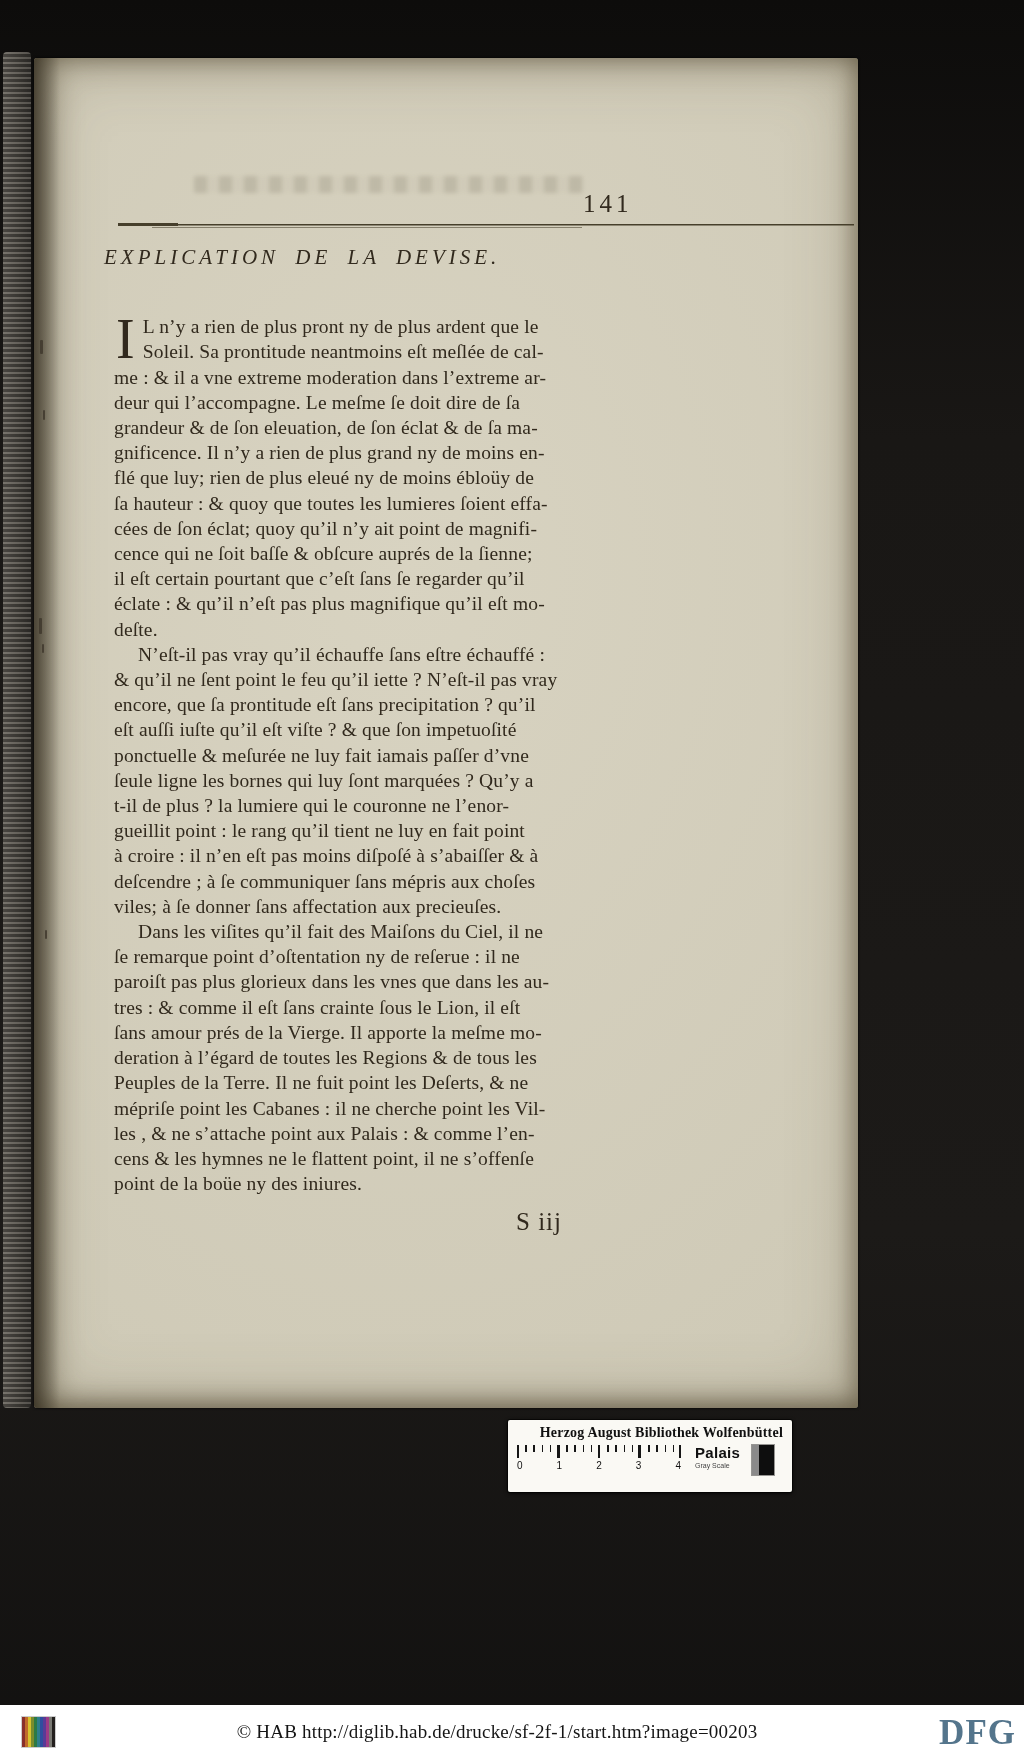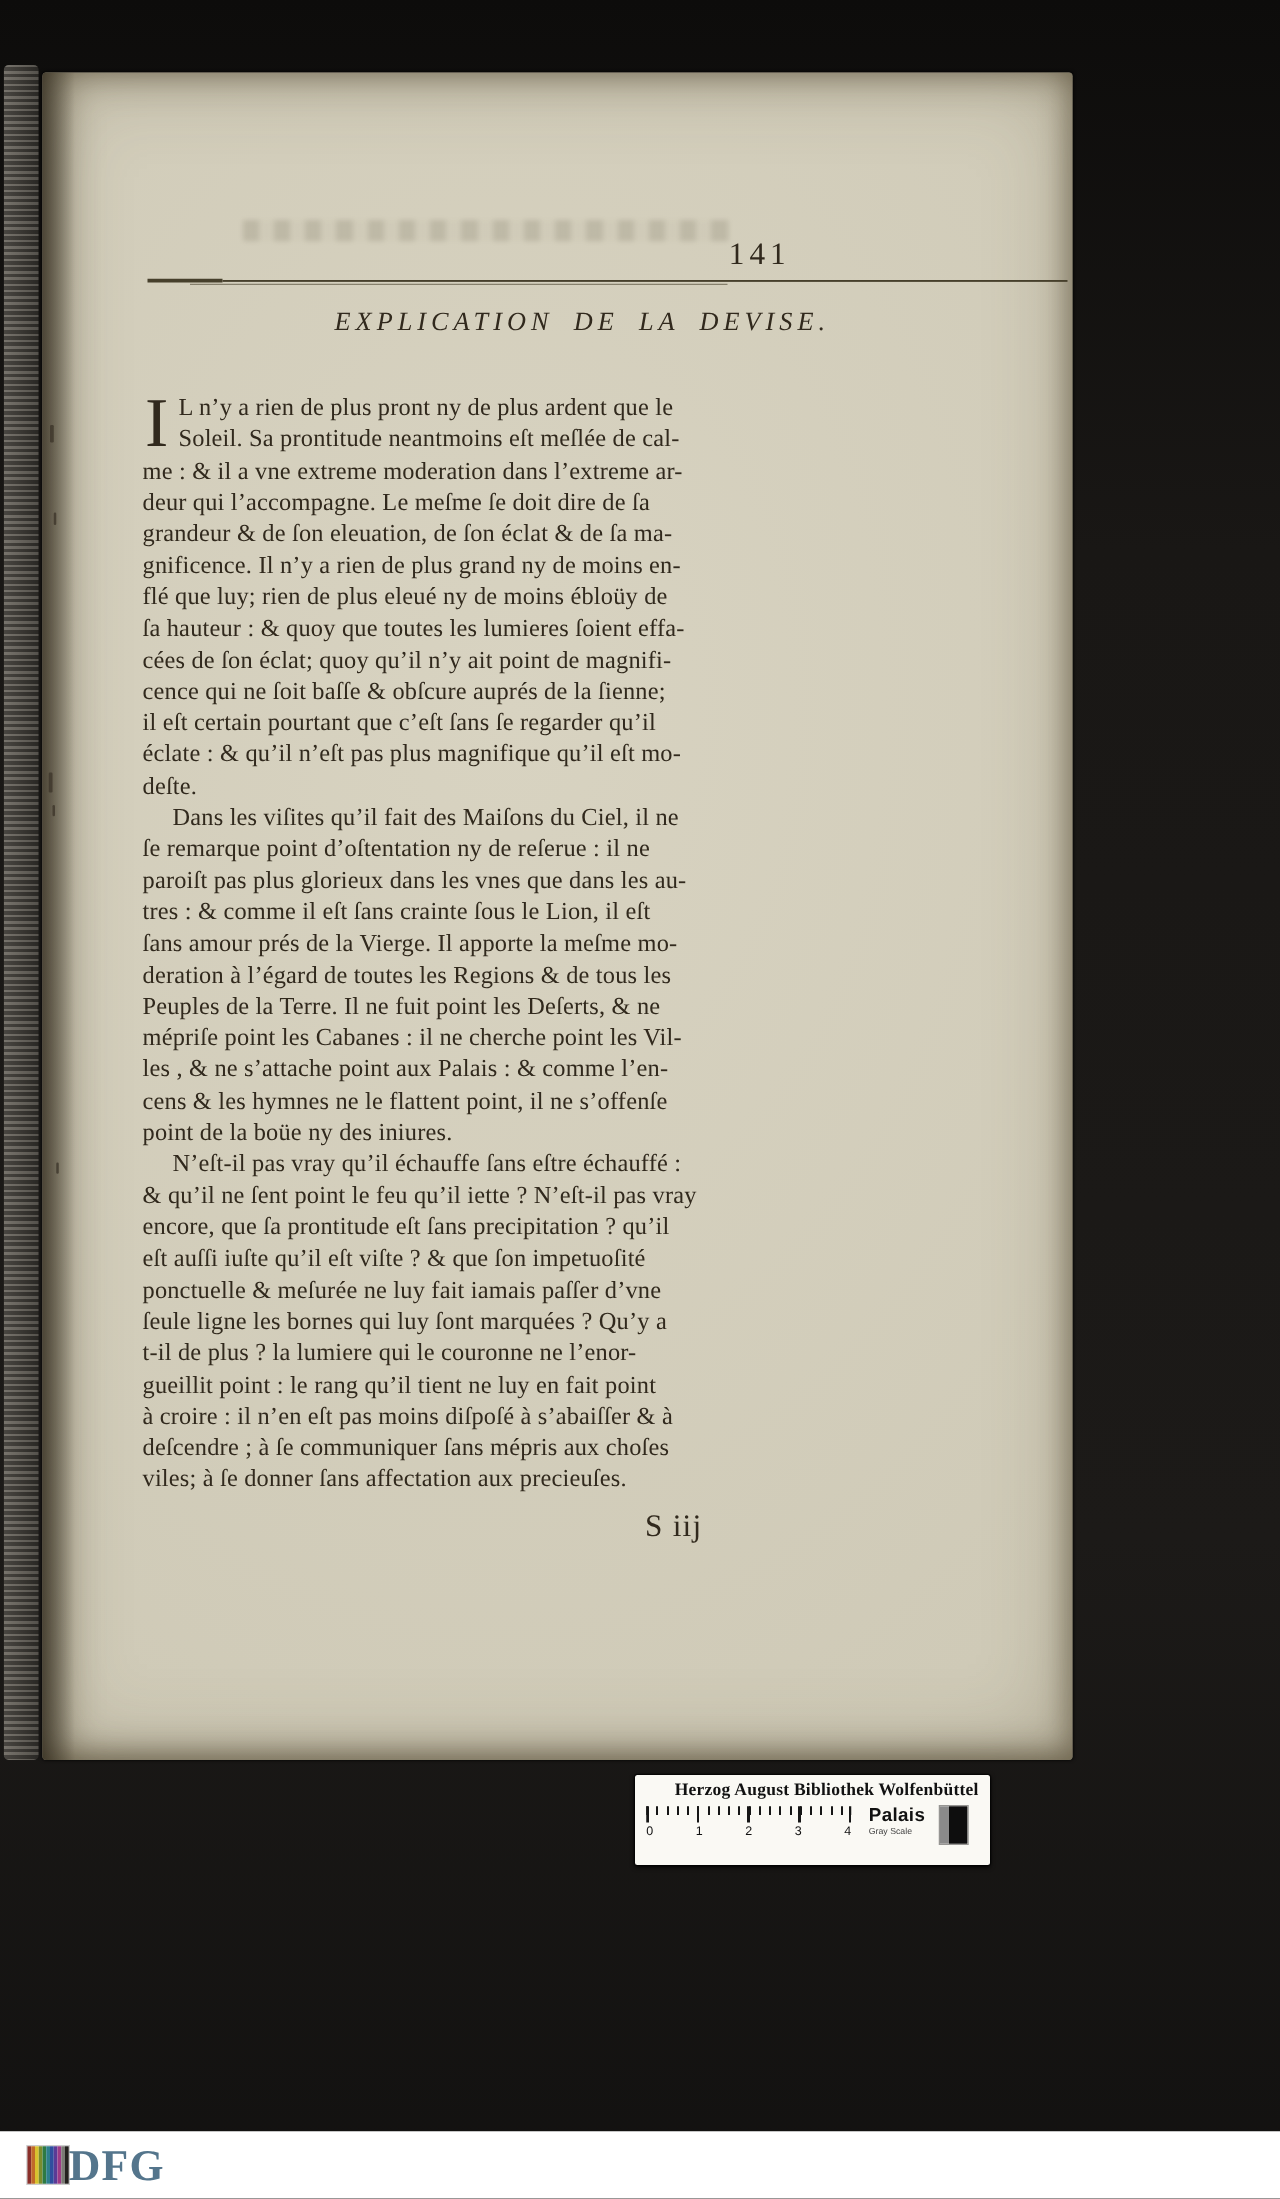--- a/index.html
+++ b/index.html
@@ -49,21 +49,21 @@
   }
   .rule {
     position:absolute; left:84px; top:165px; width:736px; height:6px;
     background:
       linear-gradient(#463f2b,#463f2b) 0 0/60px 3px no-repeat,
       linear-gradient(#463f2b,#463f2b) 60px 1px/676px 1.5px no-repeat,
       linear-gradient(rgba(70,63,43,.55),rgba(70,63,43,.55)) 34px 4px/430px 1px no-repeat;
   }
   .title {
     position:absolute; left:70px; top:187px; width:560px;
-    text-align:right; font-style:italic;
+    text-align:left; font-style:italic;
     font-size:21px; letter-spacing:4px; word-spacing:7px;
     color:var(--ink,#31291d);
   }
   .textcol {
     position:absolute; left:80px; top:231px; width:548px;
     color:var(--ink,#31291d);
   }
   .para {
     font-size:19.5px; line-height:25.2px;
     white-space:pre-line;
@@ -171,42 +171,42 @@
 grandeur &amp; de ſon eleuation, de ſon éclat &amp; de ſa ma-
 gnificence. Il n’y a rien de plus grand ny de moins en-
 flé que luy; rien de plus eleué ny de moins ébloüy de
 ſa hauteur : &amp; quoy que toutes les lumieres ſoient effa-
 cées de ſon éclat; quoy qu’il n’y ait point de magnifi-
 cence qui ne ſoit baſſe &amp; obſcure auprés de la ſienne;
 il eſt certain pourtant que c’eſt ſans ſe regarder qu’il
 éclate : &amp; qu’il n’eſt pas plus magnifique qu’il eſt mo-
 deſte.</span>
       </div>
+      <div class="para indent">N’eſt-il pas vray qu’il échauffe ſans eſtre échauffé :
+&amp; qu’il ne ſent point le feu qu’il iette ? N’eſt-il pas vray
+encore, que ſa prontitude eſt ſans precipitation ? qu’il
+eſt auſſi iuſte qu’il eſt viſte ? &amp; que ſon impetuoſité
+ponctuelle &amp; meſurée ne luy fait iamais paſſer d’vne
+ſeule ligne les bornes qui luy ſont marquées ? Qu’y a
+t-il de plus ? la lumiere qui le couronne ne l’enor-
+gueillit point : le rang qu’il tient ne luy en fait point
+à croire : il n’en eſt pas moins diſpoſé à s’abaiſſer &amp; à
+deſcendre ; à ſe communiquer ſans mépris aux choſes
+viles; à ſe donner ſans affectation aux precieuſes.</div>
       <div class="para indent">Dans les viſites qu’il fait des Maiſons du Ciel, il ne
 ſe remarque point d’oſtentation ny de reſerue : il ne
 paroiſt pas plus glorieux dans les vnes que dans les au-
 tres : &amp; comme il eſt ſans crainte ſous le Lion, il eſt
 ſans amour prés de la Vierge. Il apporte la meſme mo-
 deration à l’égard de toutes les Regions &amp; de tous les
 Peuples de la Terre. Il ne fuit point les Deſerts, &amp; ne
 mépriſe point les Cabanes : il ne cherche point les Vil-
 les , &amp; ne s’attache point aux Palais : &amp; comme l’en-
 cens &amp; les hymnes ne le flattent point, il ne s’offenſe
 point de la boüe ny des iniures.</div>
-      <div class="para indent">N’eſt-il pas vray qu’il échauffe ſans eſtre échauffé :
-&amp; qu’il ne ſent point le feu qu’il iette ? N’eſt-il pas vray
-encore, que ſa prontitude eſt ſans precipitation ? qu’il
-eſt auſſi iuſte qu’il eſt viſte ? &amp; que ſon impetuoſité
-ponctuelle &amp; meſurée ne luy fait iamais paſſer d’vne
-ſeule ligne les bornes qui luy ſont marquées ? Qu’y a
-t-il de plus ? la lumiere qui le couronne ne l’enor-
-gueillit point : le rang qu’il tient ne luy en fait point
-à croire : il n’en eſt pas moins diſpoſé à s’abaiſſer &amp; à
-deſcendre ; à ſe communiquer ſans mépris aux choſes
-viles; à ſe donner ſans affectation aux precieuſes.</div>
       <div class="signature">S iij</div>
     </div>
   </div>
 
   <div class="card">
     <div class="library">Herzog August Bibliothek Wolfenbüttel</div>
     <div class="row">
       <div class="ruler-wrap">
         <div class="ruler"></div>
         <div class="nums">
@@ -232,16 +232,17 @@
         <div class="strip-seg" style="background: rgb(216, 194, 46);"></div>
         <div class="strip-seg" style="background: rgb(122, 140, 46);"></div>
         <div class="strip-seg" style="background: rgb(46, 122, 68);"></div>
         <div class="strip-seg" style="background: rgb(46, 127, 140);"></div>
         <div class="strip-seg" style="background: rgb(47, 78, 158);"></div>
         <div class="strip-seg" style="background: rgb(90, 58, 150);"></div>
         <div class="strip-seg" style="background: rgb(156, 58, 134);"></div>
         <div class="strip-seg" style="background: rgb(122, 122, 116);"></div>
         <div class="strip-seg" style="background: rgb(35, 32, 30);"></div>
       </div>
+    <div class="credit">© HAB http://diglib.hab.de/drucke/sf-2f-1/start.htm?image=00203</div>
     <div class="dfg">DFG</div>
   </div>
 
 </div>
 
 </body></html>

